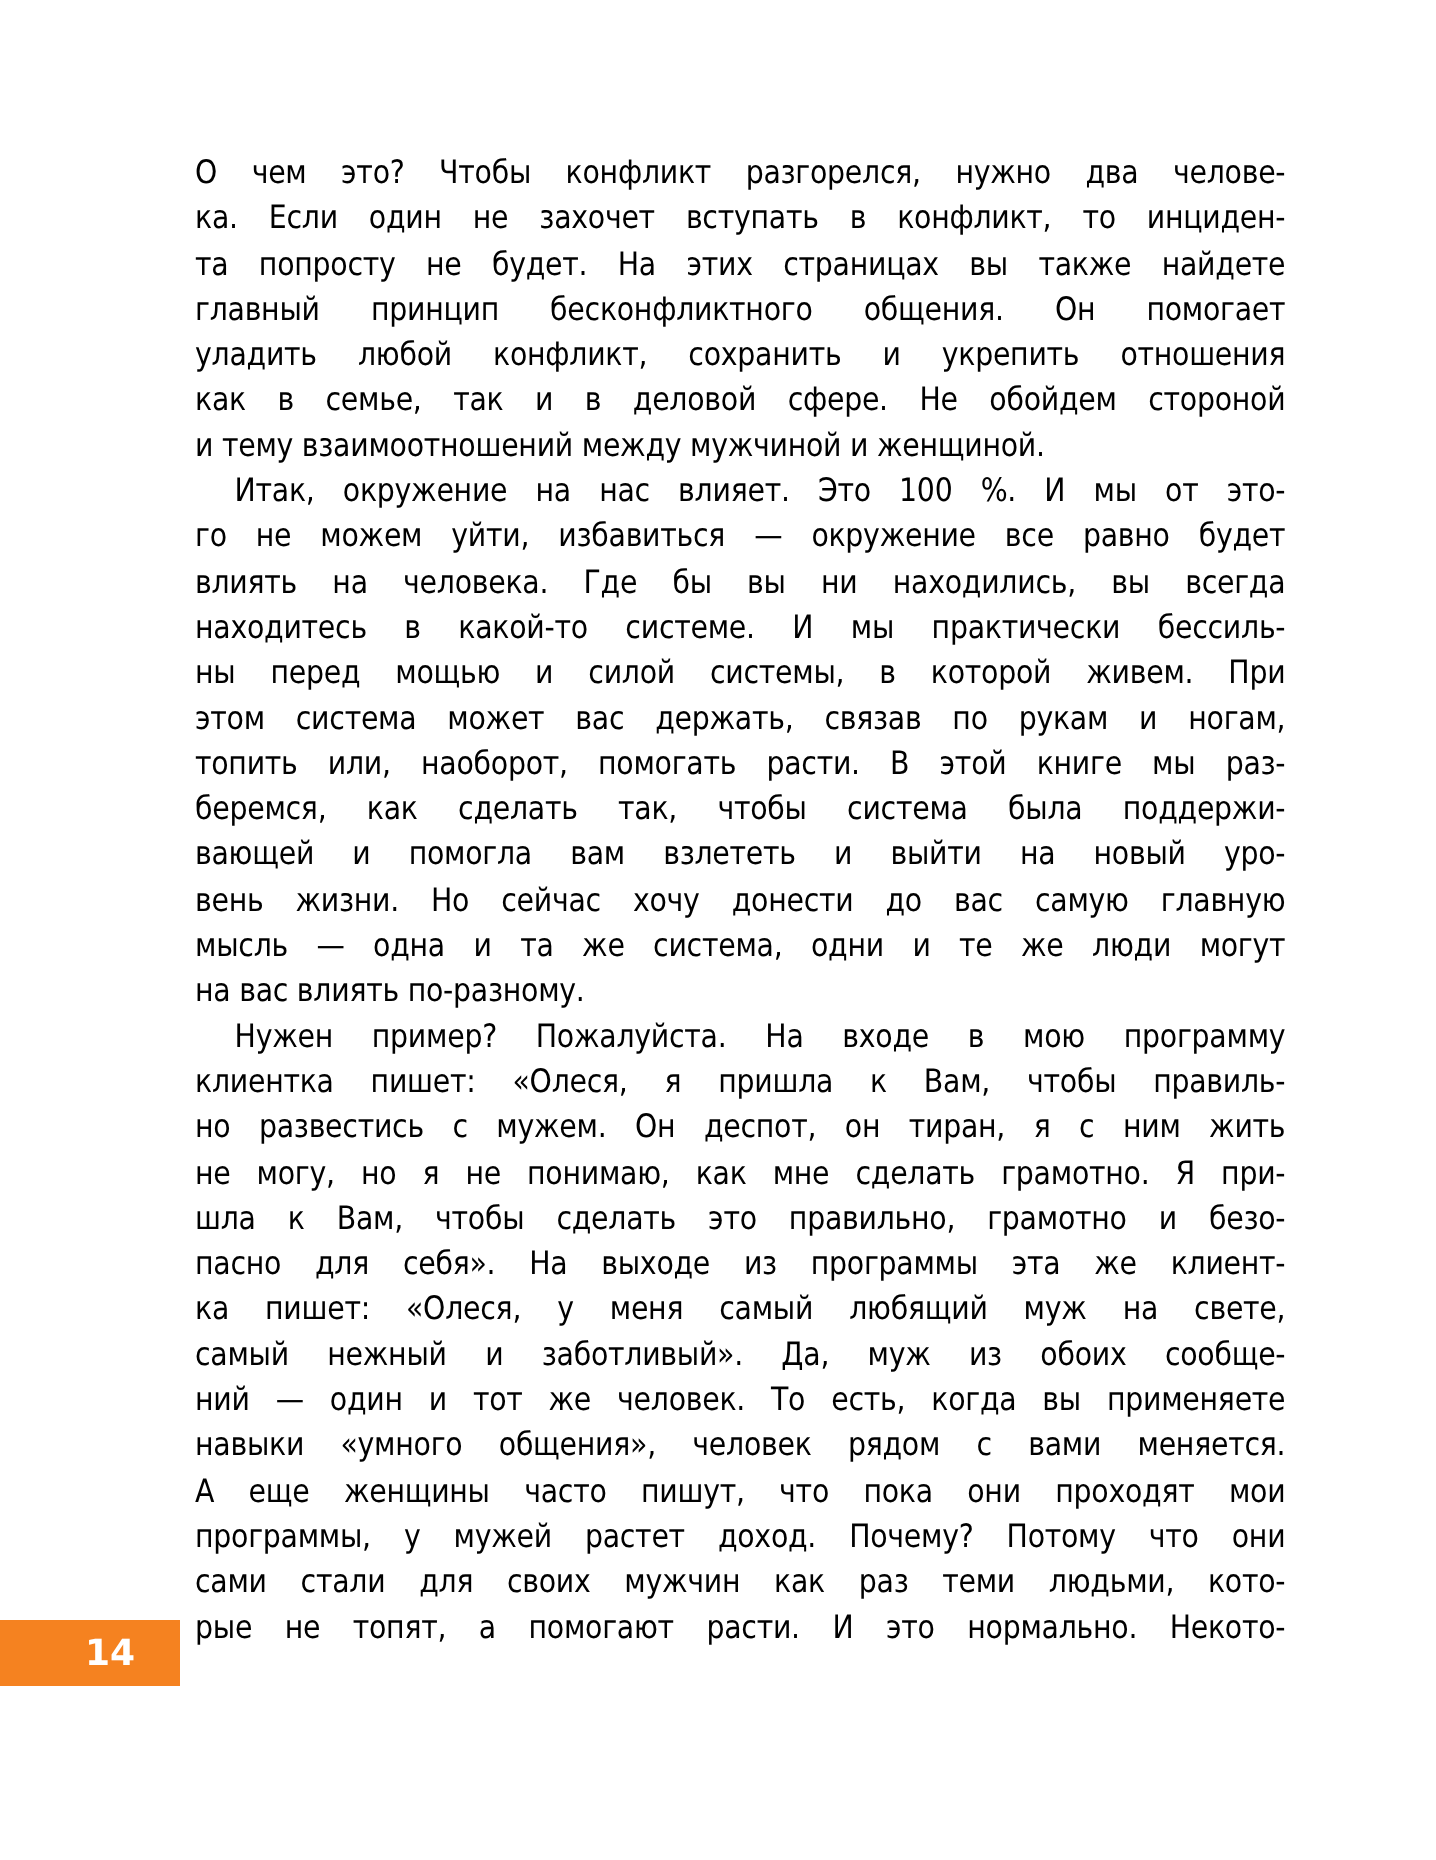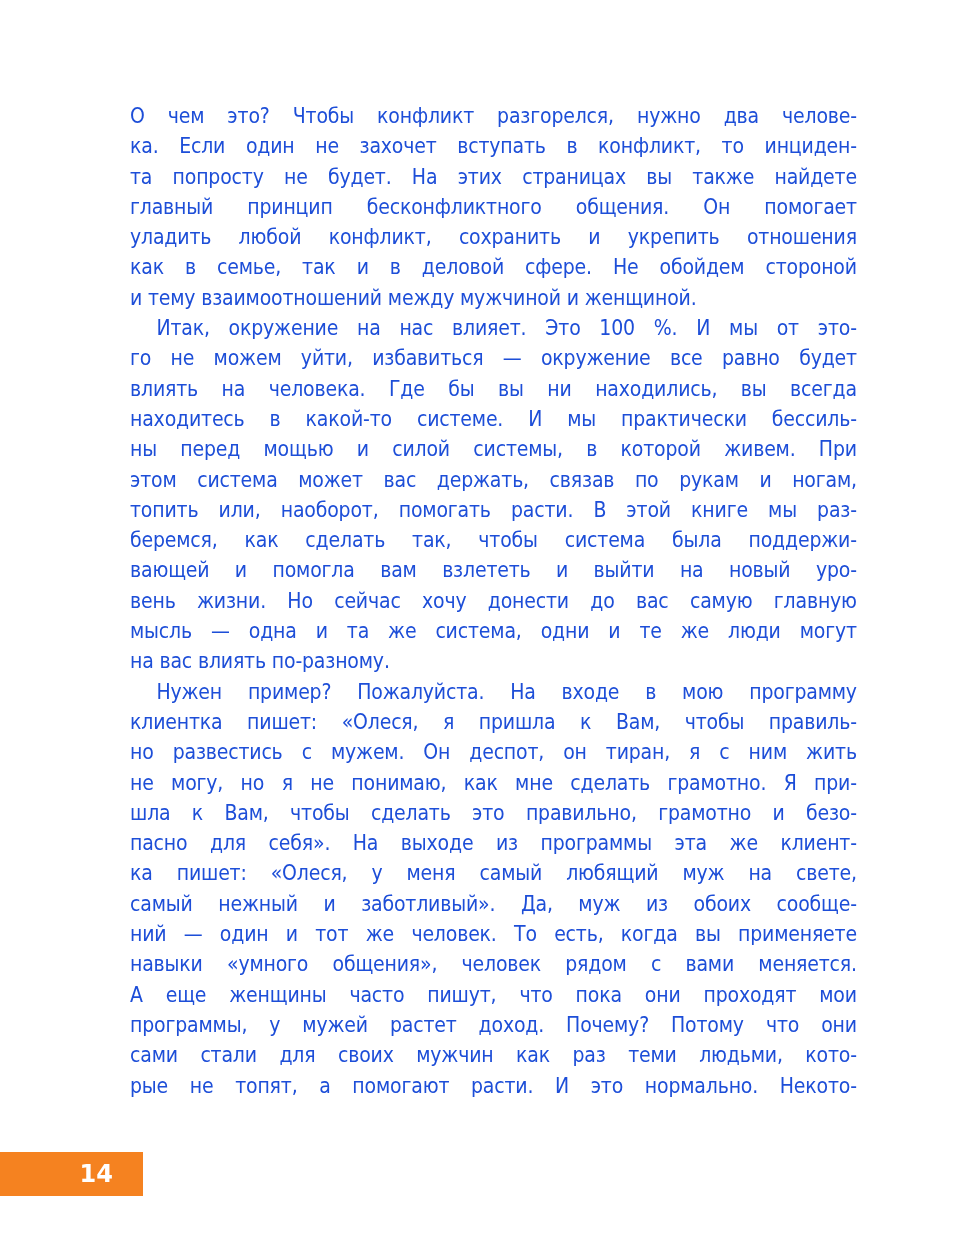--- a/index.html
+++ b/index.html
@@ -1,35 +1,35 @@
 <!DOCTYPE html>
 <html><head>
 <meta charset="utf-8">
 <style>
   html, body { margin: 0; padding: 0; background: #ffffff; }
   body { width: 957px; height: 1240px; position: relative; overflow: hidden; }
   .page { position: absolute; left: 0; top: 0; width: 957px; height: 1240px; background: #ffffff; }
   .text-block {
     position: absolute; left: 130px; top: 101px; width: 727px;
     font-family: "DejaVu Sans", sans-serif;
-    font-size: 21.5px; color: #1d4ed8;
+    font-size: 21.5px; color: #000000;
     letter-spacing: -0.2px;
   }
   .line {
     height: 30.3px; line-height: 30.3px;
     white-space: nowrap;
     text-align: justify; text-align-last: justify;
     overflow: visible;
     transform: scaleX(0.88); transform-origin: left center;
     width: 826px;
   }
   .line.last { text-align-last: left; }
   .line.indent { padding-left: 30px; width: 796px; }
   .page-badge {
-    position: absolute; left: 0; top: 1152px; width: 143px; height: 44px;
+    position: absolute; left: 0; top: 1080px; width: 120px; height: 44px;
     background: #f58220;
   }
   .page-number {
     position: absolute; right: 30px; top: 0; height: 44px; line-height: 44px;
     font-family: "DejaVu Sans", sans-serif; font-weight: bold;
     font-size: 24px; color: #ffffff;
   }
 </style>
 </head>
 <body>

